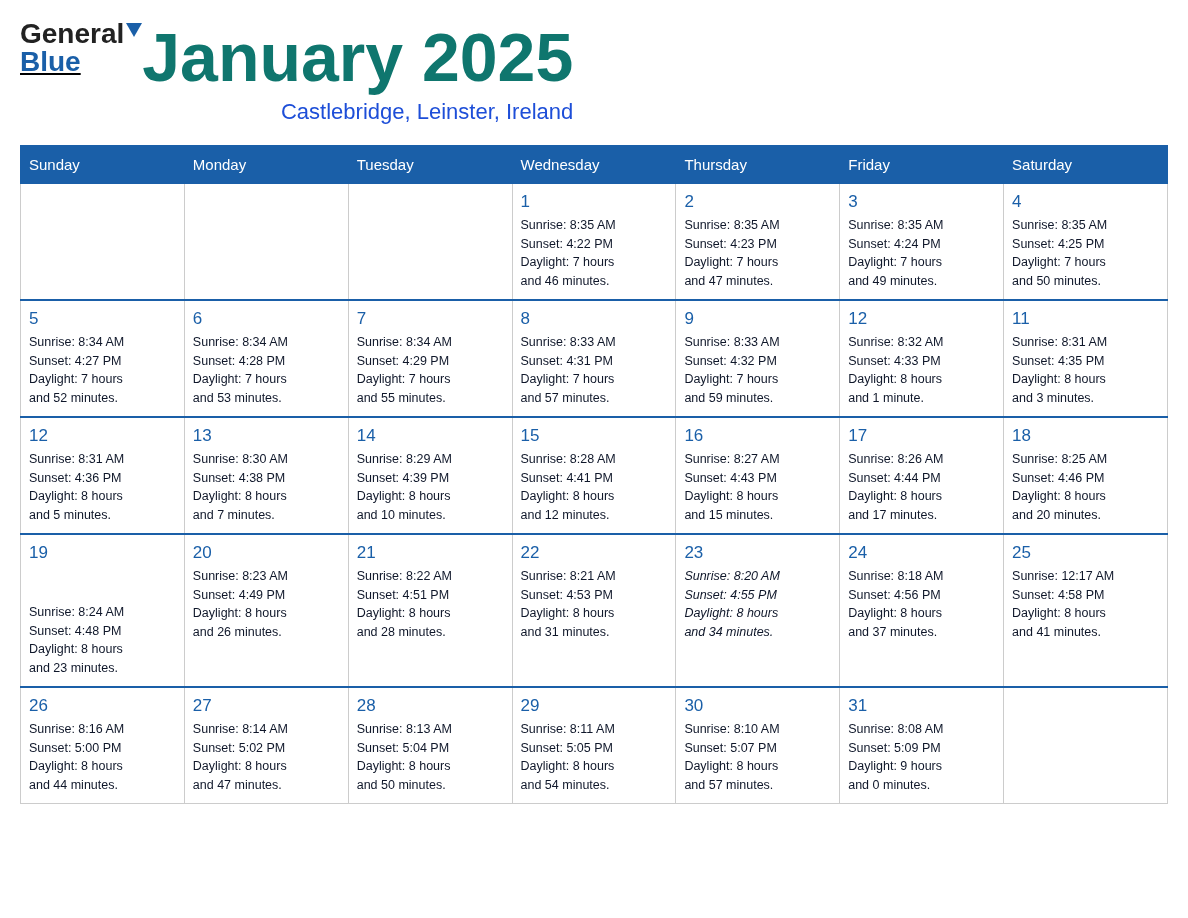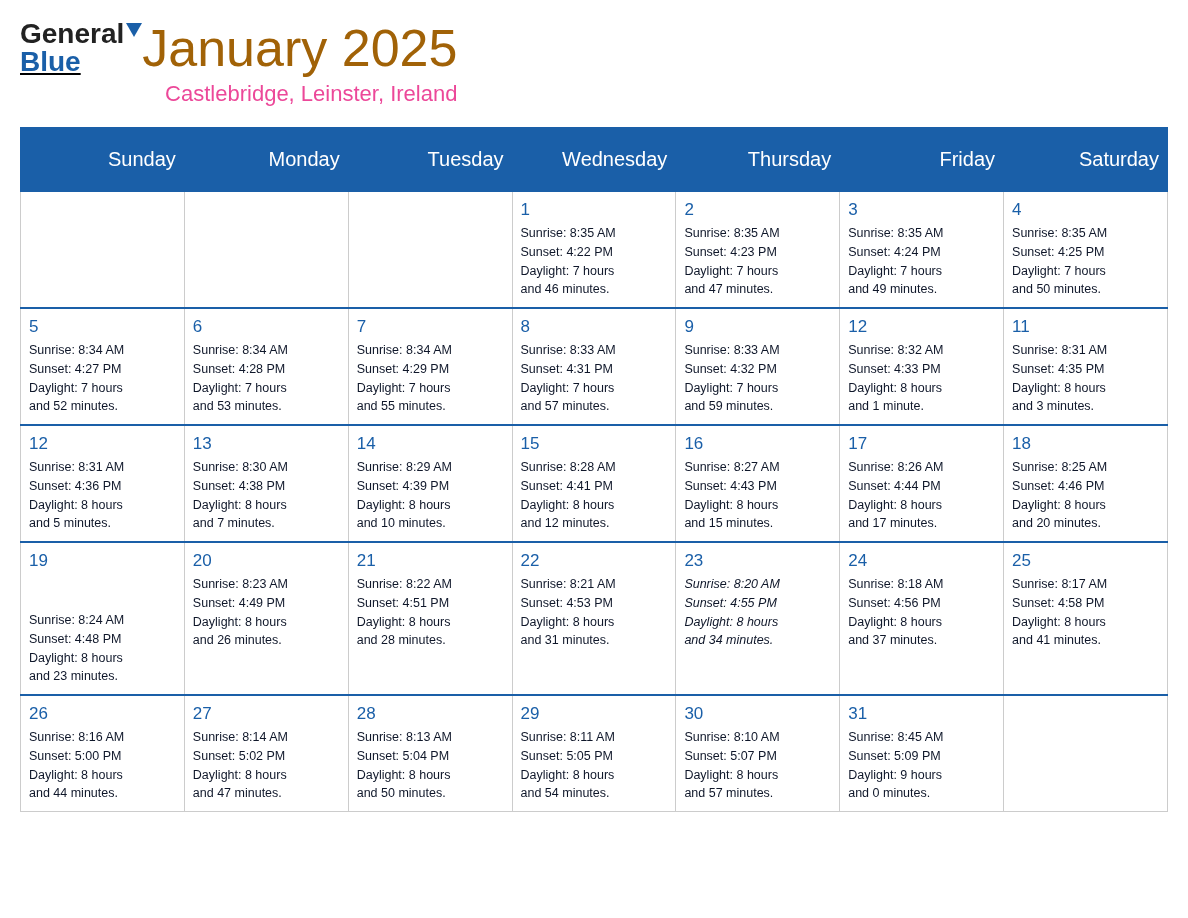--- a/index.html
+++ b/index.html
@@ -36,42 +36,42 @@
       border-top: 14px solid #1a5fa8;
       margin-left: 2px;
       vertical-align: middle;
       position: relative;
       top: -4px;
     }
     .title-block {
       text-align: right;
     }
     .calendar-title {
-      font-size: 52px;
-      font-weight: 400;
-      color: #a16207;
+      font-size: 68px;
+      font-weight: 700;
+      color: #0f766e;
       line-height: 1.1;
     }
     .calendar-subtitle {
       font-size: 22px;
-      color: #ec4899;
+      color: #1d4ed8;
       margin-top: 4px;
     }
     .calendar-table {
       width: 100%;
       border-collapse: collapse;
       border: 1px solid #aaa;
     }
     .calendar-table th {
       background-color: #1a5fa8;
       color: #fff;
-      padding: 20px 8px;
-      font-size: 20px;
+      padding: 10px 8px;
+      font-size: 15px;
       font-weight: normal;
-      text-align: right;
+      text-align: left;
       border: 1px solid #1a5fa8;
     }
     .calendar-table td {
       vertical-align: top;
       padding: 8px;
       border: 1px solid #ccc;
       width: 14.28%;
       min-height: 100px;
       font-size: 13px;
       color: #333;
@@ -304,21 +304,21 @@
         </td>
         <td>
           <span class="day-number">24</span>
           <div class="day-info" style="white-space: pre-line;">Sunrise: 8:18 AM
 Sunset: 4:56 PM
 Daylight: 8 hours
 and 37 minutes.</div>
         </td>
         <td>
           <span class="day-number">25</span>
-          <div class="day-info" style="white-space: pre-line;">Sunrise: 8:17 AM
+          <div class="day-info" style="white-space: pre-line;">Sunrise: 12:17 AM
 Sunset: 4:58 PM
 Daylight: 8 hours
 and 41 minutes.</div>
         </td>
       </tr>
       <tr>
         <td>
           <span class="day-number">26</span>
           <div class="day-info" style="white-space: pre-line;">Sunrise: 8:16 AM
 Sunset: 5:00 PM
@@ -348,21 +348,21 @@
         </td>
         <td>
           <span class="day-number">30</span>
           <div class="day-info" style="white-space: pre-line;">Sunrise: 8:10 AM
 Sunset: 5:07 PM
 Daylight: 8 hours
 and 57 minutes.</div>
         </td>
         <td>
           <span class="day-number">31</span>
-          <div class="day-info" style="white-space: pre-line;">Sunrise: 8:45 AM
+          <div class="day-info" style="white-space: pre-line;">Sunrise: 8:08 AM
 Sunset: 5:09 PM
 Daylight: 9 hours
 and 0 minutes.</div>
         </td>
         <td class="empty-cell"></td>
       </tr>
     </tbody>
 </table>
 
 </body></html>

